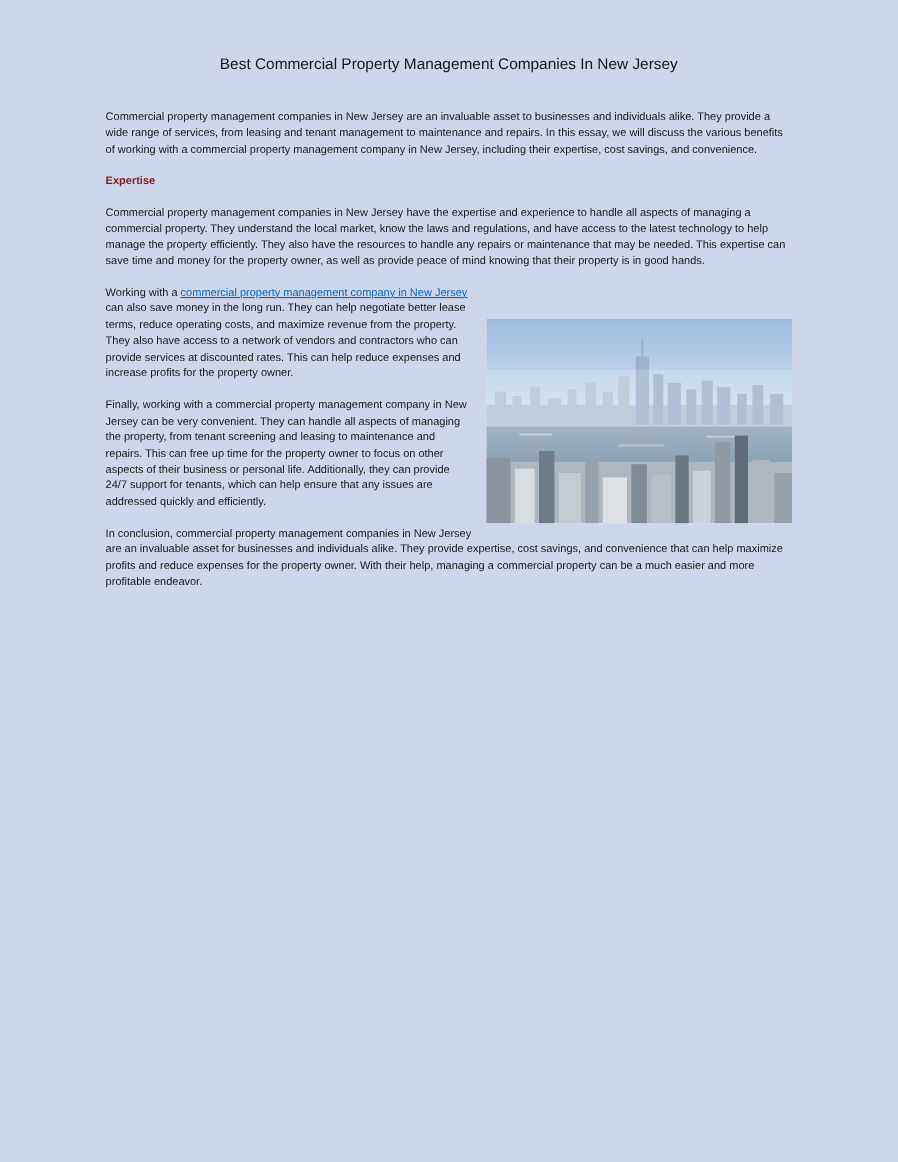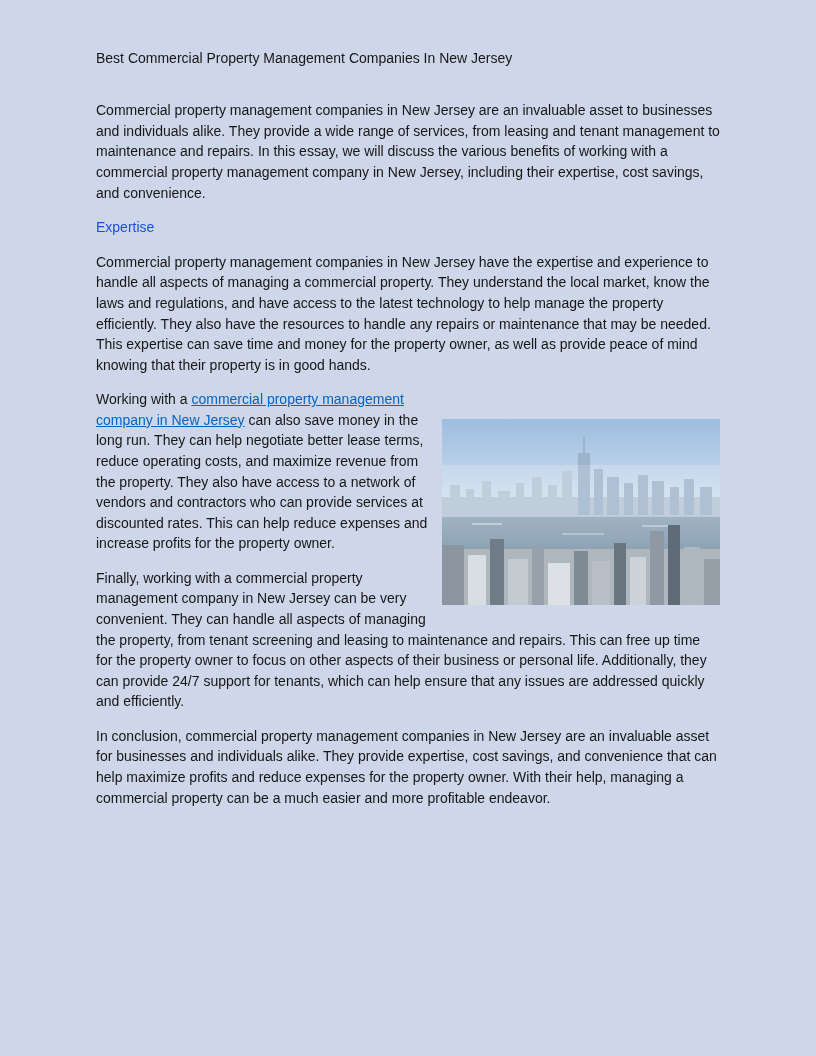--- a/index.html
+++ b/index.html
@@ -15,36 +15,37 @@
     position: relative;
     width: 816px;
     height: 1056px;
     margin: 0 auto;
     background: #cdd7e9;
     box-sizing: border-box;
     padding: 48px 96px 40px 96px;
     overflow: hidden;
   }
   .doc-title {
+    text-align: center;
     font-size: 14px;
     font-weight: 400;
     line-height: 1.45;
     margin: 0 0 32px 0;
   }
   p.body-text {
-    font-size: 14px;
+    font-size: 10px;
     line-height: 1.47;
     margin: 0 0 14px 0;
   }
   h2.section-heading {
-    font-size: 14px;
-    font-weight: 400;
+    font-size: 10px;
+    font-weight: 700;
     line-height: 1.47;
     margin: 0 0 14px 0;
-    color: #1d4ed8;
+    color: #7f1d1d;
   }
   a.doc-link {
     color: #0563c1;
     text-decoration: underline;
     cursor: pointer;
   }
   .skyline-float {
     float: right;
     width: 278px;
     height: 186px;

